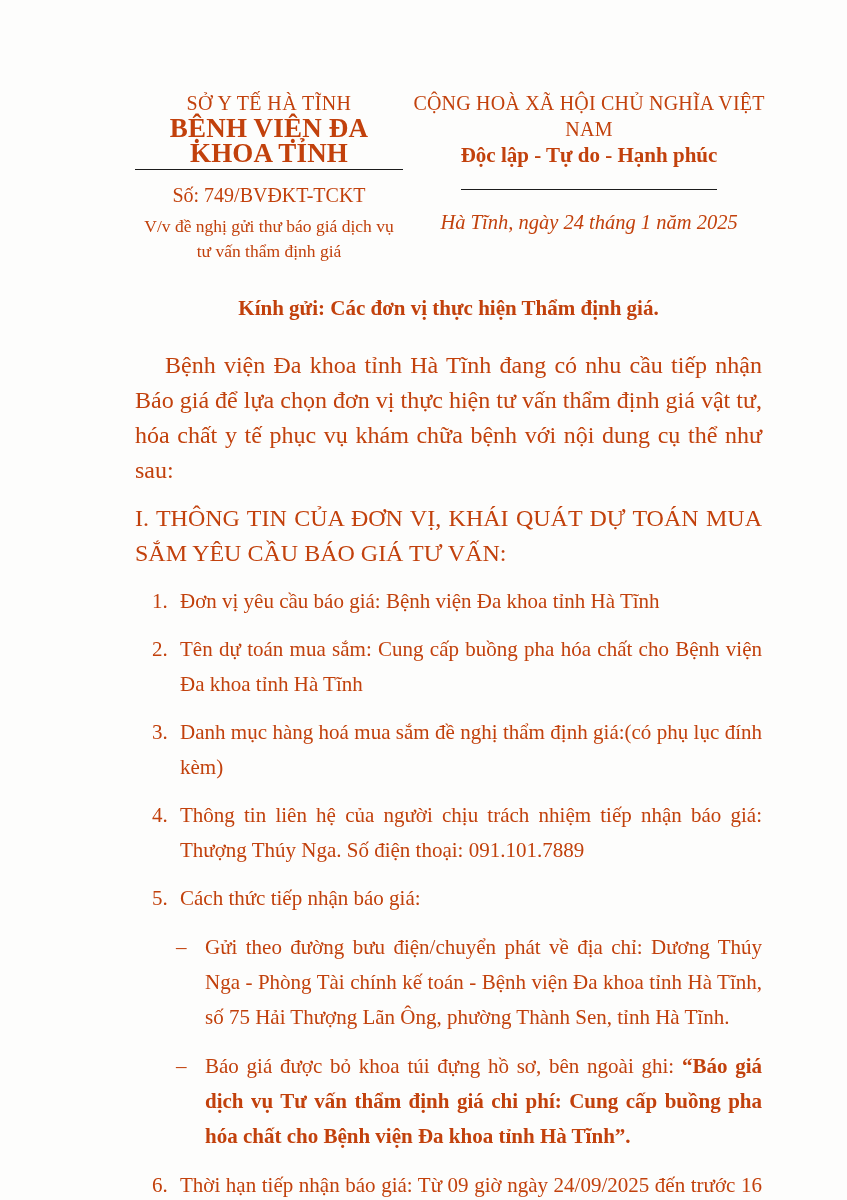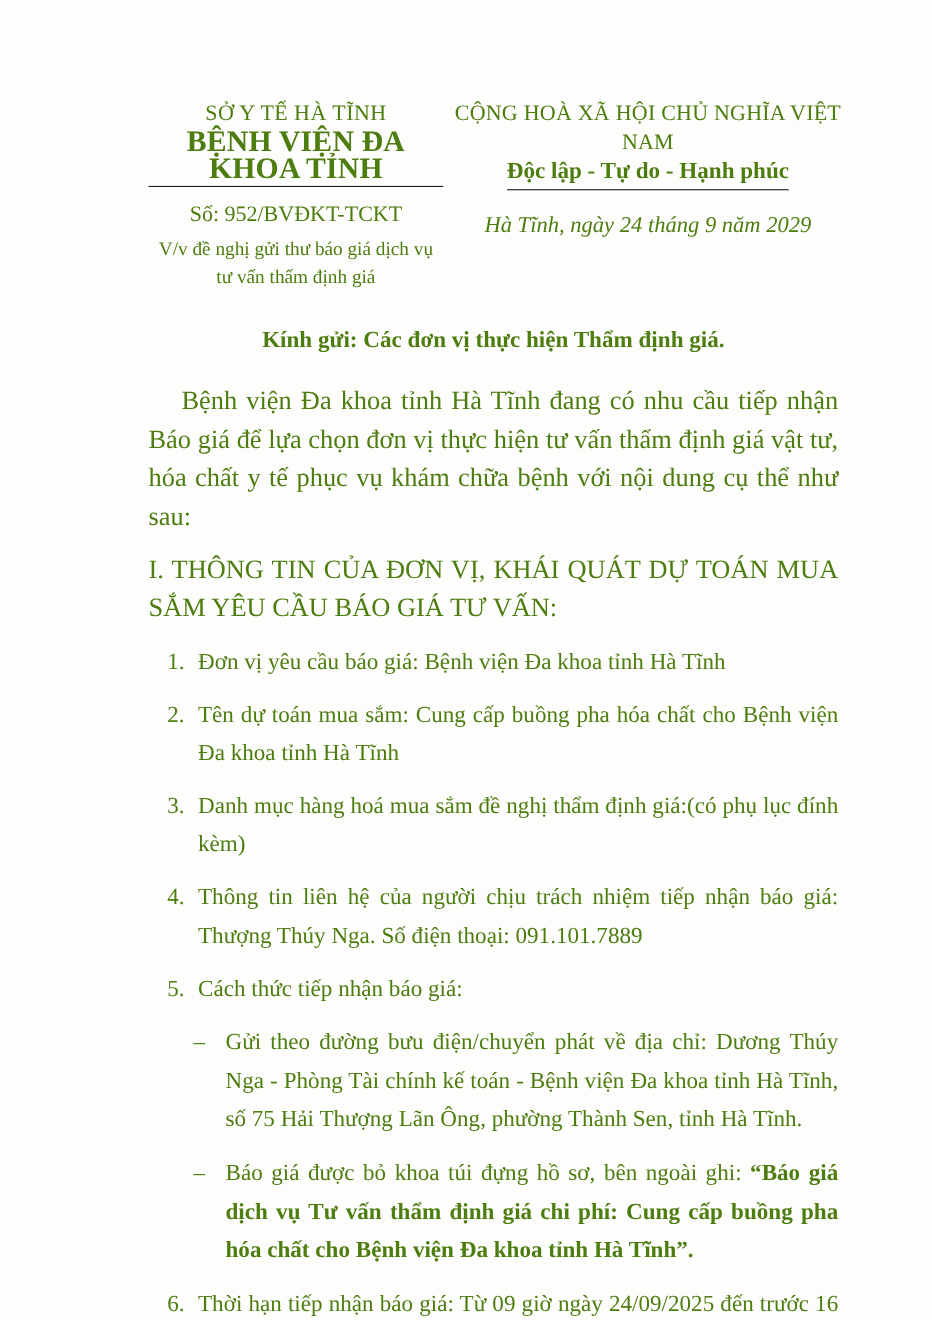--- a/index.html
+++ b/index.html
@@ -7,21 +7,21 @@
     padding: 0;
     background: #ffffff;
   }
   .page {
     position: relative;
     width: 847px;
     height: 1200px;
     background: #fdfdfc;
     overflow: hidden;
     font-family: "Liberation Serif", "DejaVu Serif", serif;
-    color: #4d7c0f;
+    color: #c2410c;
     box-sizing: border-box;
     padding: 90px 85px 0 135px;
   }
   .content { width: 627px; }
 
   
   .doc-header {
     display: flex;
     justify-content: space-between;
     align-items: flex-start;
@@ -66,21 +66,21 @@
     line-height: 26px;
     font-weight: normal;
     letter-spacing: 0.2px;
   }
   .national-motto {
     display: inline-block;
     font-size: 21px;
     line-height: 27px;
     font-weight: bold;
     border-bottom: 1.6px solid #1c1c1c;
-    padding-bottom: 3px;
+    padding-bottom: 20px;
   }
   .date-line {
     font-size: 20.5px;
     font-style: italic;
     margin-top: 21px;
   }
 
   
   .salutation {
     text-align: center;
@@ -136,29 +136,29 @@
 
 <div class="page">
   <div class="content">
 
     <div class="doc-header">
       <div class="header-left">
         <div class="issuer-parent">SỞ Y TẾ HÀ TĨNH</div>
         <div>
           <span class="issuer-name">BỆNH VIỆN ĐA KHOA TỈNH</span>
         </div>
-        <div class="doc-number">Số: 952/BVĐKT-TCKT</div>
+        <div class="doc-number">Số: 749/BVĐKT-TCKT</div>
         <div class="doc-subject">V/v đề nghị gửi thư báo giá dịch vụ tư vấn thẩm định giá</div>
       </div>
       <div class="header-right">
         <div class="national-title">CỘNG HOÀ XÃ HỘI CHỦ NGHĨA VIỆT NAM</div>
         <div>
           <span class="national-motto">Độc lập - Tự do - Hạnh phúc</span>
         </div>
-        <div class="date-line">Hà Tĩnh, ngày 24 tháng 9 năm 2029</div>
+        <div class="date-line">Hà Tĩnh, ngày 24 tháng 1 năm 2025</div>
       </div>
     </div>
 
     <div class="salutation">Kính gửi: Các đơn vị thực hiện Thẩm định giá.</div>
 
     <div class="intro">Bệnh viện Đa khoa tỉnh Hà Tĩnh đang có nhu cầu tiếp nhận Báo giá để lựa chọn đơn vị thực hiện tư vấn thẩm định giá vật tư, hóa chất y tế phục vụ khám chữa bệnh với nội dung cụ thể như sau:</div>
 
     <div class="section-title">I. THÔNG TIN CỦA ĐƠN VỊ, KHÁI QUÁT DỰ TOÁN MUA SẮM YÊU CẦU BÁO GIÁ TƯ VẤN:</div>
 
     <div class="num-list">

